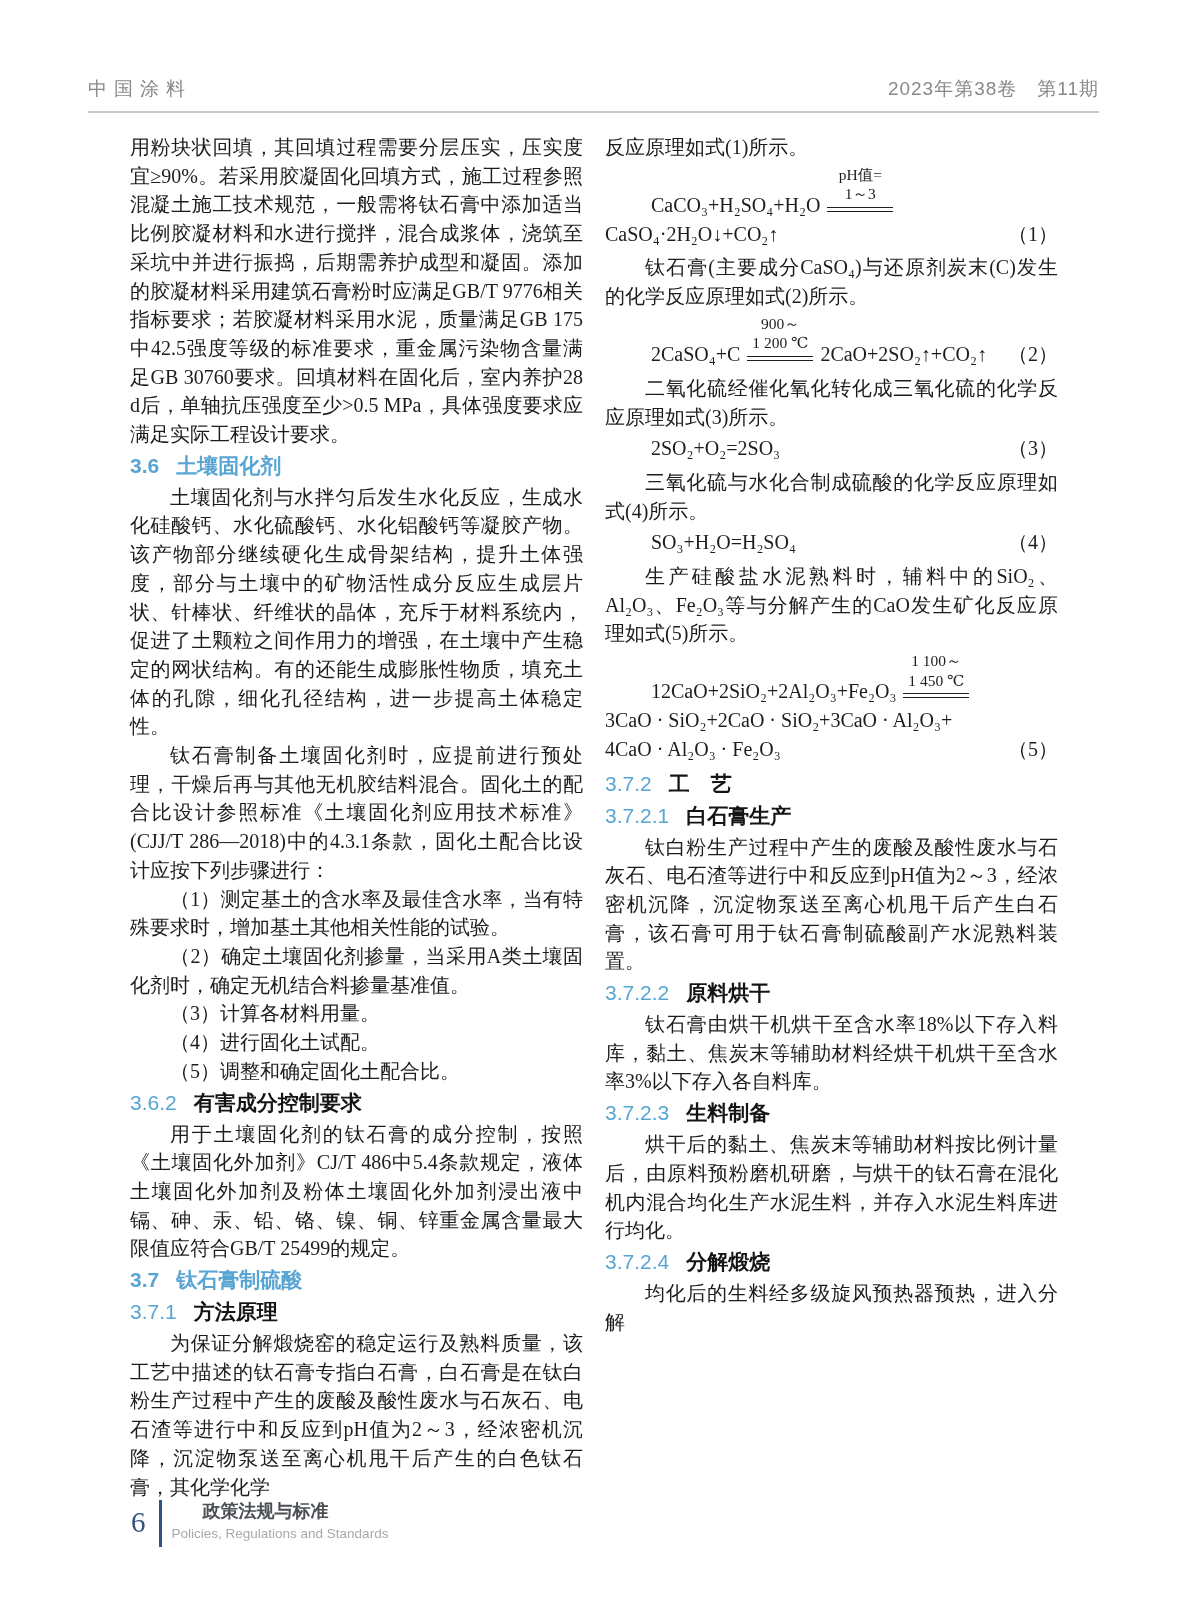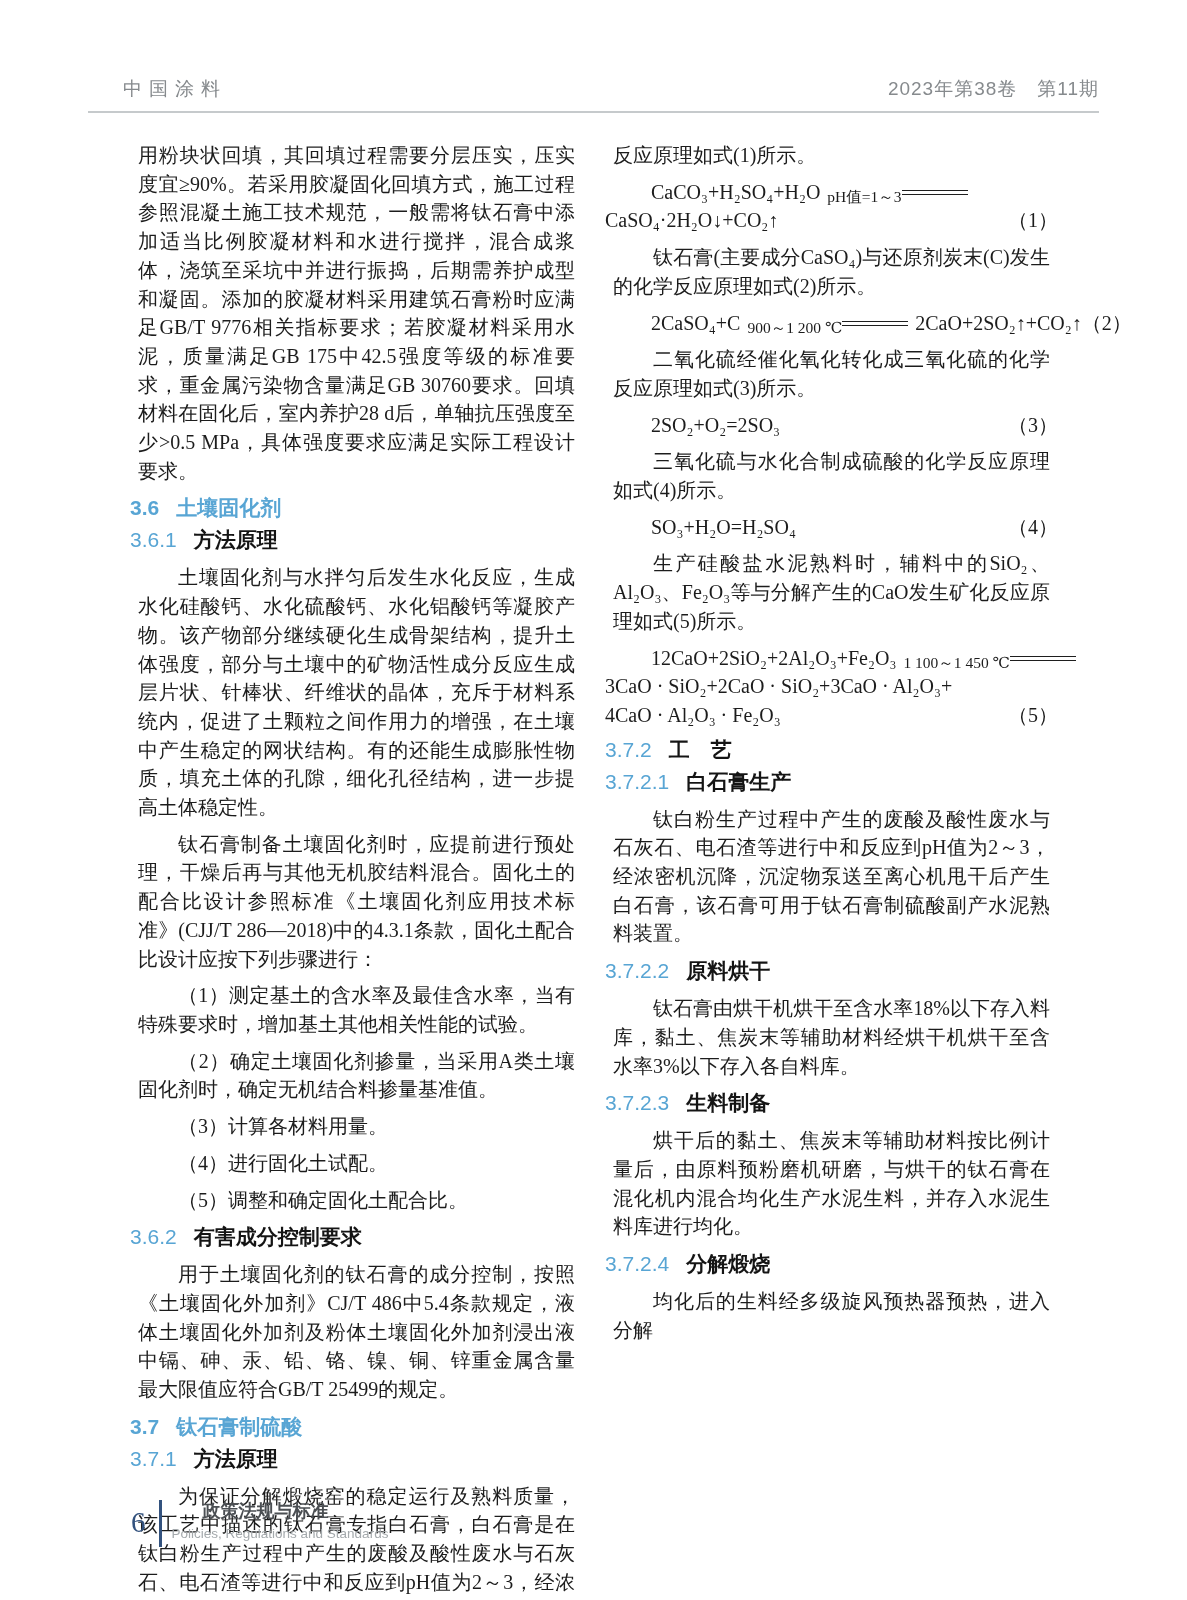--- a/index.html
+++ b/index.html
@@ -20,52 +20,52 @@
     top: 76px; left: 88px; right: 88px;
     display: flex;
     justify-content: space-between;
     align-items: flex-end;
     padding-bottom: 9px;
     border-bottom: 2px solid #c6cacc;
     font-family: "Liberation Sans", "DejaVu Sans", sans-serif;
     font-size: 19px;
     color: #868a8d;
   }
-  .journal-name { letter-spacing: 7px; margin-left: 35px; }
+  .journal-name { letter-spacing: 7px; }
   .issue-info { letter-spacing: 1px; }
   
   .columns {
     position: absolute;
     top: 133px;
     left: 130px;
     width: 928px;
     display: flex;
     gap: 22px;
   }
   .col {
     width: 453px;
     font-size: 20px;
     line-height: 28.7px;
     text-align: justify;
   }
-  p.body-para { margin: 8px; }
+  p.body-para { margin: 0; }
   p.indent { text-indent: 2em; }
   
   .sec-h { margin: 2px 0; font-family: "Liberation Sans", "DejaVu Sans", sans-serif; font-size: 21px; line-height: 30px; font-weight: normal; text-align: left; }
   .sec-h .num { color: #58a5d4; }
   .sec-h2 .num, .sec-h2 .ttl { color: #58a5d4; font-weight: bold; }
   .sec-h3 .ttl { color: #141414; font-weight: 600; }
   .sec-h .num { margin-right: 17px; }
   
   .eq { margin: 3px 0 5px; }
   .eq-row { display: flex; align-items: flex-end; }
   .eq-row.between { justify-content: space-between; align-items: baseline; }
   .eq-lhs-pad { padding-left: 46px; }
   .eq-group { display: flex; align-items: flex-end; }
-  .rx-stack { display: inline-flex; flex-direction: row; align-items: center; margin: 0 7px; }
+  .rx-stack { display: inline-flex; flex-direction: column; align-items: center; margin: 0 7px; }
   .rx-cond { font-size: 15.5px; line-height: 19.5px; white-space: nowrap; }
   .rx-dbl {
     align-self: stretch;
     min-width: 66px;
     height: 5px;
     border-top: 1.7px solid #1e1e1e;
     border-bottom: 1.7px solid #1e1e1e;
     margin-top: 3px;
     margin-bottom: 8px;
   }
@@ -105,23 +105,20 @@
     <span class="issue-info">2023年第38卷　第11期</span>
   </div>
 
   <div class="columns">
 
     <div class="col">
       <p class="body-para">用粉块状回填，其回填过程需要分层压实，压实度宜≥90%。若采用胶凝固化回填方式，施工过程参照混凝土施工技术规范，一般需将钛石膏中添加适当比例胶凝材料和水进行搅拌，混合成浆体，浇筑至采坑中并进行振捣，后期需养护成型和凝固。添加的胶凝材料采用建筑石膏粉时应满足GB/T 9776相关指标要求；若胶凝材料采用水泥，质量满足GB 175中42.5强度等级的标准要求，重金属污染物含量满足GB 30760要求。回填材料在固化后，室内养护28 d后，单轴抗压强度至少&gt;0.5 MPa，具体强度要求应满足实际工程设计要求。</p>
 
       <h3 class="sec-h sec-h2">
         <span class="num">3.6</span><span class="ttl">土壤固化剂</span>
-      </h3>
-      <h3 class="sec-h sec-h3">
-        <span class="num">3.6.1</span><span class="ttl">方法原理</span>
       </h3>
 
       <p class="body-para indent">土壤固化剂与水拌匀后发生水化反应，生成水化硅酸钙、水化硫酸钙、水化铝酸钙等凝胶产物。该产物部分继续硬化生成骨架结构，提升土体强度，部分与土壤中的矿物活性成分反应生成层片状、针棒状、纤维状的晶体，充斥于材料系统内，促进了土颗粒之间作用力的增强，在土壤中产生稳定的网状结构。有的还能生成膨胀性物质，填充土体的孔隙，细化孔径结构，进一步提高土体稳定性。</p>
       <p class="body-para indent">钛石膏制备土壤固化剂时，应提前进行预处理，干燥后再与其他无机胶结料混合。固化土的配合比设计参照标准《土壤固化剂应用技术标准》(CJJ/T 286—2018)中的4.3.1条款，固化土配合比设计应按下列步骤进行：</p>
 
       <p class="body-para indent">（1）测定基土的含水率及最佳含水率，当有特殊要求时，增加基土其他相关性能的试验。</p>
       <p class="body-para indent">（2）确定土壤固化剂掺量，当采用A类土壤固化剂时，确定无机结合料掺量基准值。</p>
       <p class="body-para indent">（3）计算各材料用量。</p>
       <p class="body-para indent">（4）进行固化土试配。</p>
       <p class="body-para indent">（5）调整和确定固化土配合比。</p>

